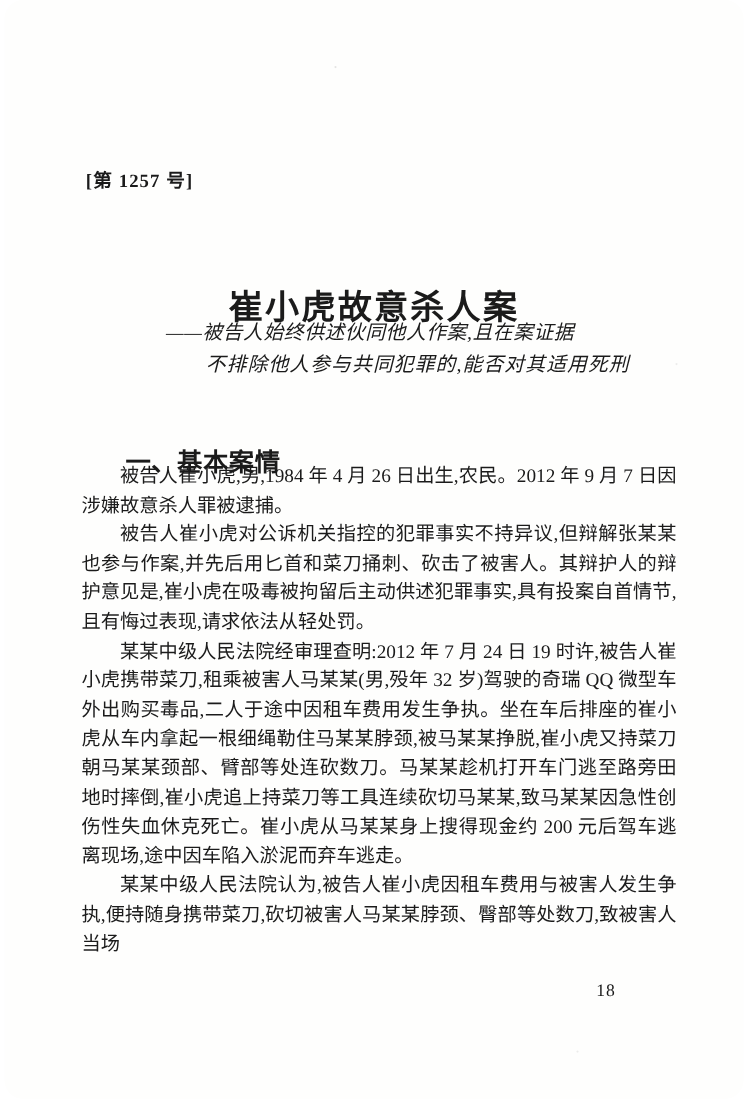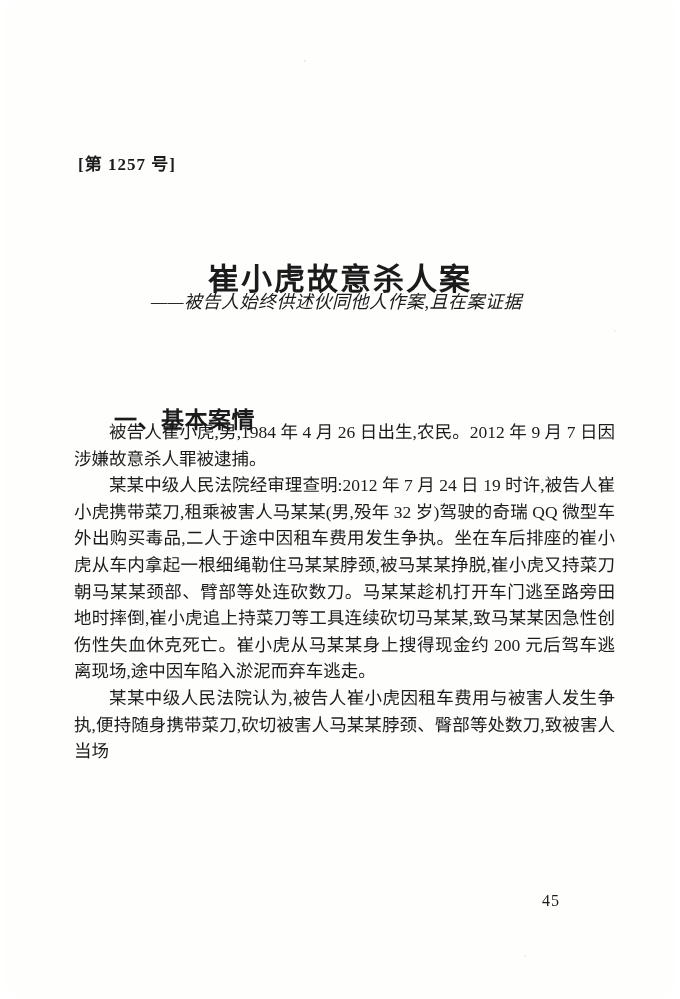--- a/index.html
+++ b/index.html
@@ -112,24 +112,26 @@
   <div class="speckle sp2"></div>
   <div class="speckle sp3"></div>
   <div class="speckle sp4"></div>
 
   <div class="header-number">[第 1257 号]</div>
 
   <h1 class="case-title">崔小虎故意杀人案</h1>
 
   <div class="subtitle-line-1">——被告人始终供述伙同他人作案,且在案证据</div>
 
+  <div class="subtitle-line-2">不排除他人参与共同犯罪的,能否对其适用死刑</div>
 
   <h2 class="section-heading">一、基本案情</h2>
 
   <div class="body-text">
     <p>被告人崔小虎,男,1984 年 4 月 26 日出生,农民。2012 年 9 月 7 日因涉嫌故意杀人罪被逮捕。</p>
+    <p>被告人崔小虎对公诉机关指控的犯罪事实不持异议,但辩解张某某也参与作案,并先后用匕首和菜刀捅刺、砍击了被害人。其辩护人的辩护意见是,崔小虎在吸毒被拘留后主动供述犯罪事实,具有投案自首情节,且有悔过表现,请求依法从轻处罚。</p>
     <p>某某中级人民法院经审理查明:2012 年 7 月 24 日 19 时许,被告人崔小虎携带菜刀,租乘被害人马某某(男,殁年 32 岁)驾驶的奇瑞 QQ 微型车外出购买毒品,二人于途中因租车费用发生争执。坐在车后排座的崔小虎从车内拿起一根细绳勒住马某某脖颈,被马某某挣脱,崔小虎又持菜刀朝马某某颈部、臂部等处连砍数刀。马某某趁机打开车门逃至路旁田地时摔倒,崔小虎追上持菜刀等工具连续砍切马某某,致马某某因急性创伤性失血休克死亡。崔小虎从马某某身上搜得现金约 200 元后驾车逃离现场,途中因车陷入淤泥而弃车逃走。</p>
     <p>某某中级人民法院认为,被告人崔小虎因租车费用与被害人发生争执,便持随身携带菜刀,砍切被害人马某某脖颈、臀部等处数刀,致被害人当场</p>
   </div>
 
-  <div class="page-number">45</div>
+  <div class="page-number">18</div>
 
 </div>
 
 </body></html>

